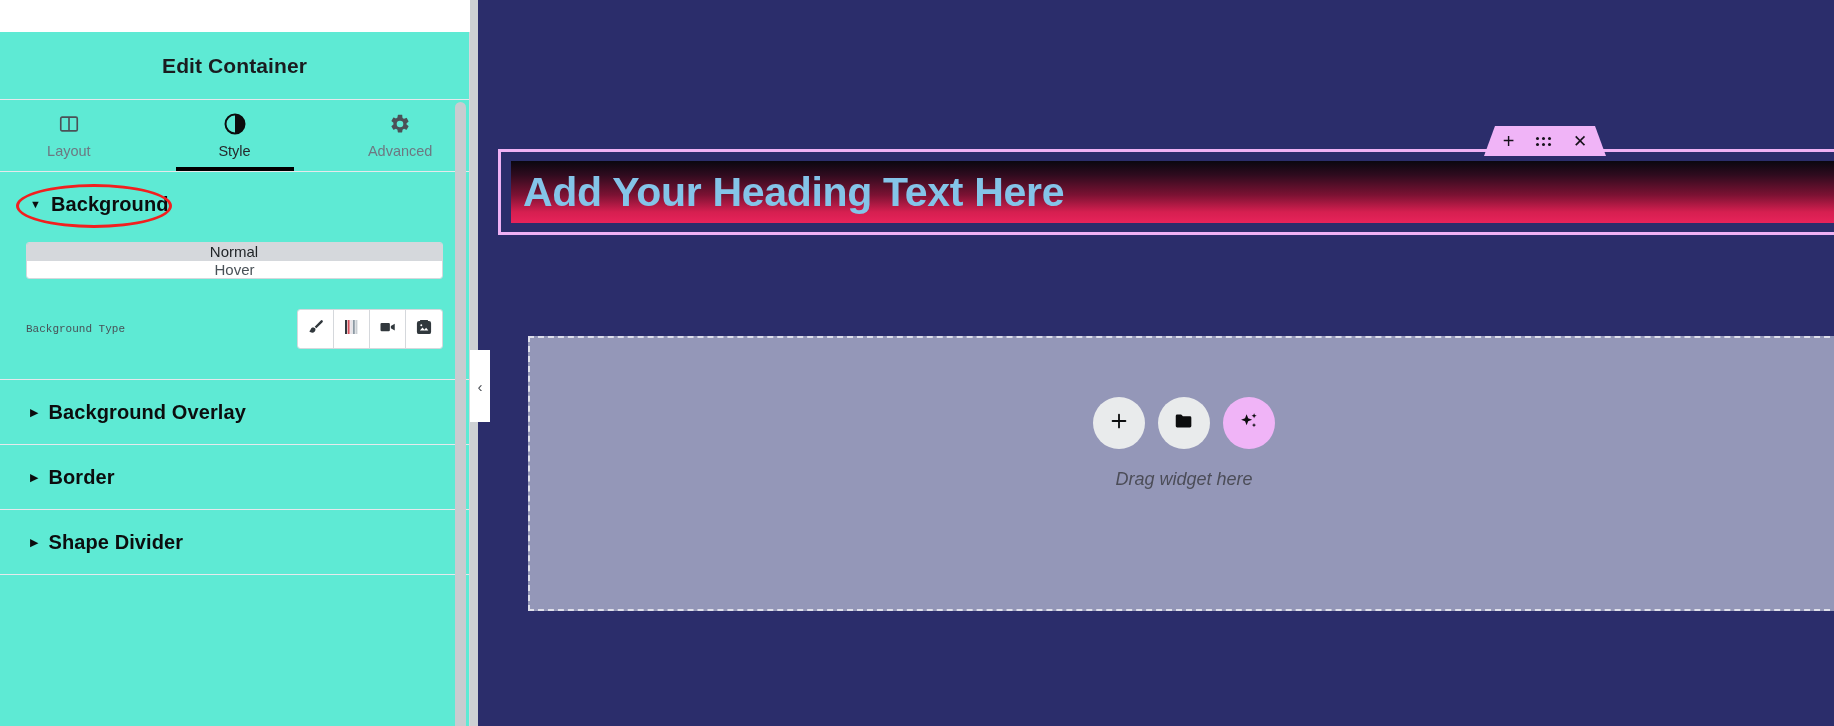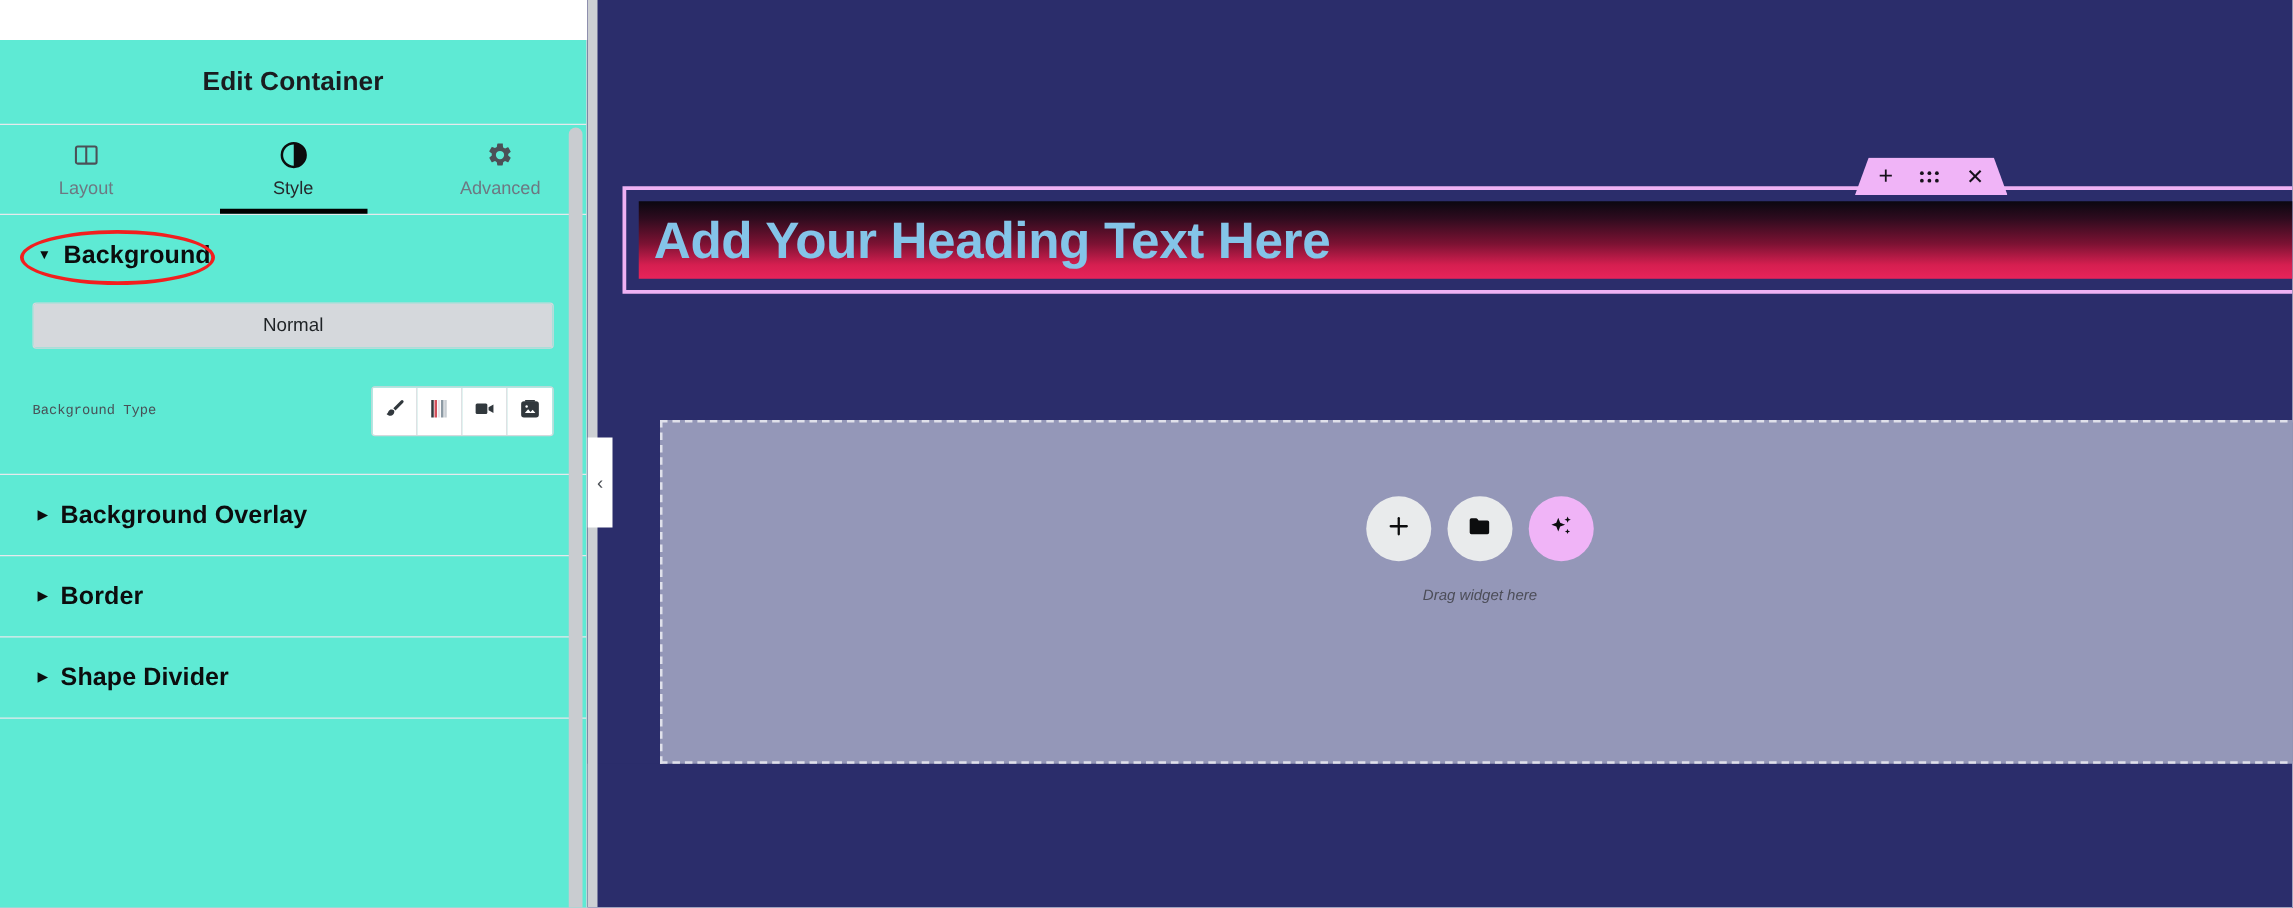--- a/index.html
+++ b/index.html
@@ -275,21 +275,21 @@
     width: 52px; height: 52px;
     border-radius: 50%;
     background: #e9ebec;
     display: flex; align-items: center; justify-content: center;
     cursor: pointer;
     color: #0c0d0e;
   }
   .dz-btn.ai { background: #f0b4f7; }
   .dz-label {
     margin-top: 20px;
-    font-size: 12px;
+    font-size: 18px;
     font-style: italic;
     color: #4c4d58;
   }
 
   
   .collapse-handle {
     position: absolute;
     left: 0; top: 350px;
     width: 20px; height: 72px;
     background: #ffffff;
@@ -352,20 +352,21 @@
     <div class="section">
       <div class="section-head">
         <span class="caret down">▼</span>
         <span class="section-title">Background</span>
       </div>
       <div class="ellipse-ann"></div>
 
       <div class="section-body">
         <div class="seg-control">
           <div class="seg-btn selected">Normal</div>
+          <div class="seg-btn">Hover</div>
         </div>
 
         <div class="control-row">
           <div class="control-label">Background Type</div>
           <div class="choices">
 
             <div class="choice">
               <span>
                 <svg width="18" height="18" viewBox="0 0 24 24" fill="#31383d">
                   <path d="M20.7 3.3a1.6 1.6 0 0 0-2.3 0l-8.2 8.2 2.3 2.3 8.2-8.2a1.6 1.6 0 0 0 0-2.3z"></path>

